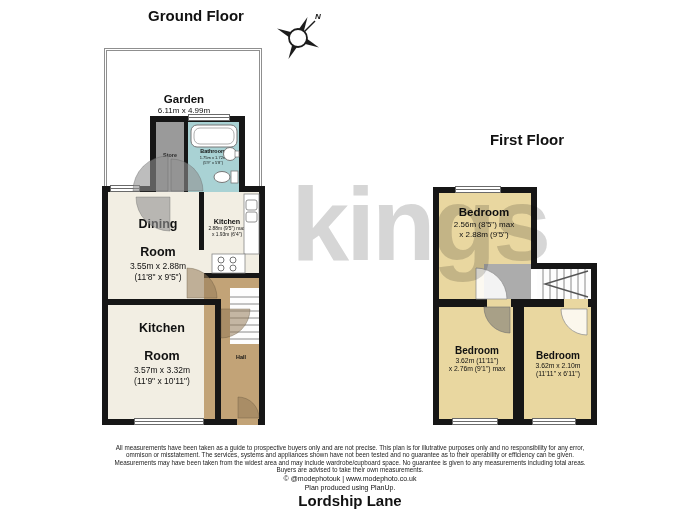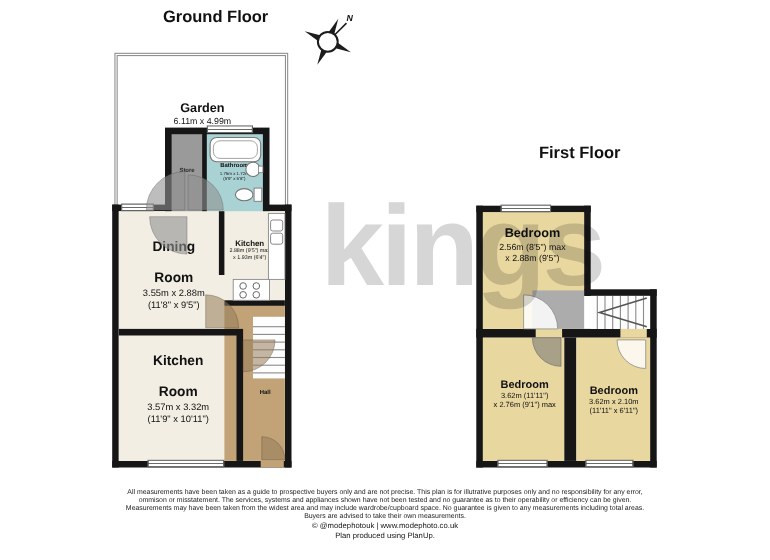--- a/index.html
+++ b/index.html
@@ -221,14 +221,15 @@
   <div class="lbl" style="left:318px;top:12px;font-size:8px;font-weight:bold;font-style:italic;">N</div>
 
   <div class="watermark wm1" style="left:248px;top:172px;width:300px;">kings</div>
 
   <div class="lbl disc" style="left:350px;top:444px;">All measurements have been taken as a guide to prospective buyers only and are not precise. This plan is for illutrative purposes only and no responsibility for any error,</div>
   <div class="lbl disc" style="left:350px;top:451px;">ommison or misstatement. The services, systems and appliances shown have not been tested and no guarantee as to their operability or efficiency can be given.</div>
   <div class="lbl disc" style="left:350px;top:458.5px;">Measurements may have been taken from the widest area and may include wardrobe/cupboard space. No guarantee is given to any measurements including total areas.</div>
   <div class="lbl disc" style="left:350px;top:465.5px;">Buyers are advised to take their own measurements.</div>
   <div class="lbl foot" style="left:350px;top:475px;">© @modephotouk | www.modephoto.co.uk</div>
   <div class="lbl foot" style="left:350px;top:483.5px;">Plan produced using PlanUp.</div>
+  <div class="lbl addr" style="left:350px;top:492px;">Lordship Lane</div>
 
 </div>
 
 </body></html>

